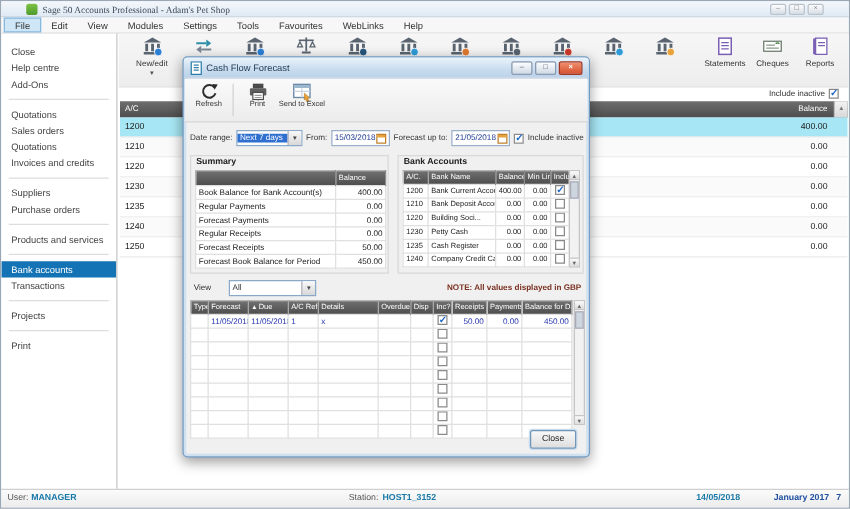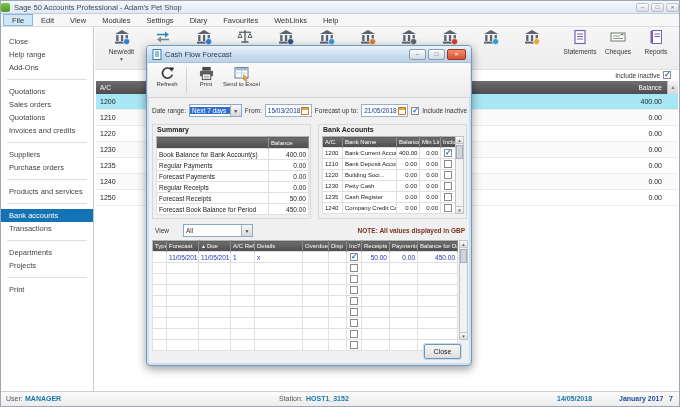--- a/index.html
+++ b/index.html
@@ -1,21 +1,21 @@
 <!DOCTYPE html>
 <html><head>
 <meta charset="utf-8">
 <style>
   * { margin:0; padding:0; box-sizing:border-box; }
   html,body { width:680px; height:407px; }
   body { font-family:"Liberation Sans", sans-serif; font-size:8px; color:#333; background:#fff; }
   .screen { position:relative; width:680px; height:407px; overflow:hidden; background:#fff; border:1px solid #9aa7b5; }
 
   
-  .titlebar { position:absolute; top:0; left:0; right:0; height:13px; background:linear-gradient(#f4f8fc,#dfe9f3); border-bottom:1px solid #c2cedb; display:flex; align-items:center; gap:4px; padding:0 0; }
+  .titlebar { position:absolute; top:0; left:0; right:0; height:13px; background:linear-gradient(#f4f8fc,#dfe9f3); border-bottom:1px solid #c2cedb; display:flex; align-items:center; gap:4px; padding:0 20px;font-family:Liberation Serif, serif; }
   .sage-logo { width:9px; height:9px; border-radius:2px; background:linear-gradient(#7dc242,#4e9a2e); flex:0 0 auto; }
   .wtitle { font-size:7.5px; color:#3c4a58; }
   .winbtns { margin-left:auto; display:flex; gap:2px; }
   .wbtn { width:13px; height:9px; border:1px solid #b8c2cc; border-radius:2px; background:linear-gradient(#fdfdfd,#d8dee6); font-size:6px; line-height:7px; text-align:center; color:#667; }
 
   
   .menubar { position:absolute; top:13px; left:0; right:0; height:13px; background:#f7f7f7; border-bottom:1px solid #dcdcdc; display:flex; align-items:stretch; padding-left:2px; }
   .menu-item { padding:0 8px; font-size:7.5px; display:flex; align-items:center; color:#333; }
   .menu-item.active { background:#cfe6f7; border:1px solid #88b8dd; }
 
@@ -134,45 +134,44 @@
       <span class="wbtn">×</span>
     </span>
   </div>
 
   <div class="menubar">
       <div class="menu-item active">File</div>
       <div class="menu-item">Edit</div>
       <div class="menu-item">View</div>
       <div class="menu-item">Modules</div>
       <div class="menu-item">Settings</div>
-      <div class="menu-item">Diary</div>
+      <div class="menu-item">Tools</div>
       <div class="menu-item">Favourites</div>
       <div class="menu-item">WebLinks</div>
       <div class="menu-item">Help</div>
     </div>
 
   <div class="sidebar">
       <div class="side-item">Close</div>
-      <div class="side-item">Help range</div>
+      <div class="side-item">Help centre</div>
       <div class="side-item">Add-Ons</div>
       <div class="side-sep"></div>
       <div class="side-item">Quotations</div>
       <div class="side-item">Sales orders</div>
       <div class="side-item">Quotations</div>
       <div class="side-item">Invoices and credits</div>
       <div class="side-sep"></div>
       <div class="side-item">Suppliers</div>
       <div class="side-item">Purchase orders</div>
       <div class="side-sep"></div>
       <div class="side-item">Products and services</div>
       <div class="side-sep"></div>
       <div class="side-item sel">Bank accounts</div>
       <div class="side-item">Transactions</div>
       <div class="side-sep"></div>
-      <div class="side-item">Departments</div>
       <div class="side-item">Projects</div>
       <div class="side-sep"></div>
       <div class="side-item">Print</div>
     </div>
 
   <div class="content">
     <div class="toolbar">
       <div class="toolbar-icons">
           <div class="tslot"><span class="ticon"><svg width="16" height="16" viewBox="0 0 16 16">
                 <polygon points="8,1 15,5 1,5" fill="#5a6470"></polygon>

